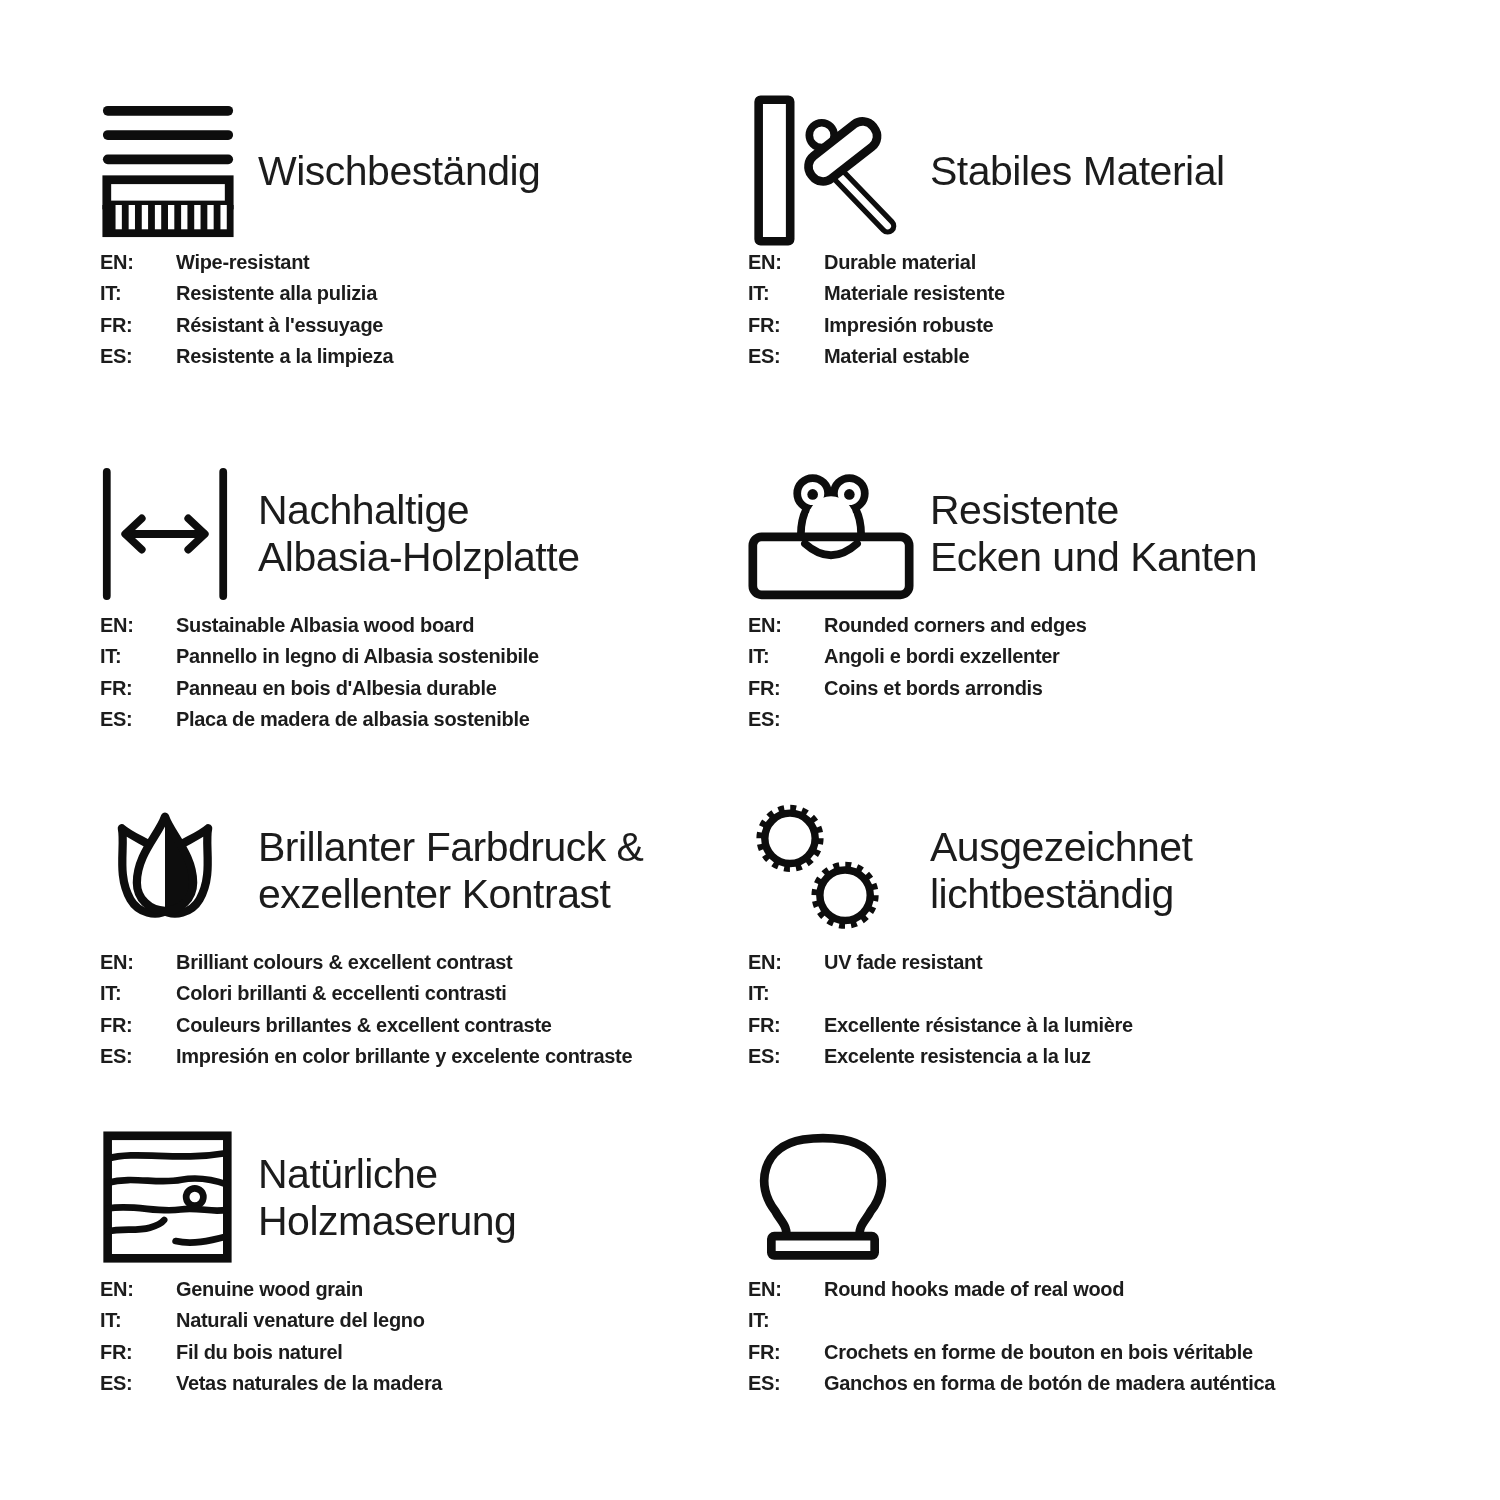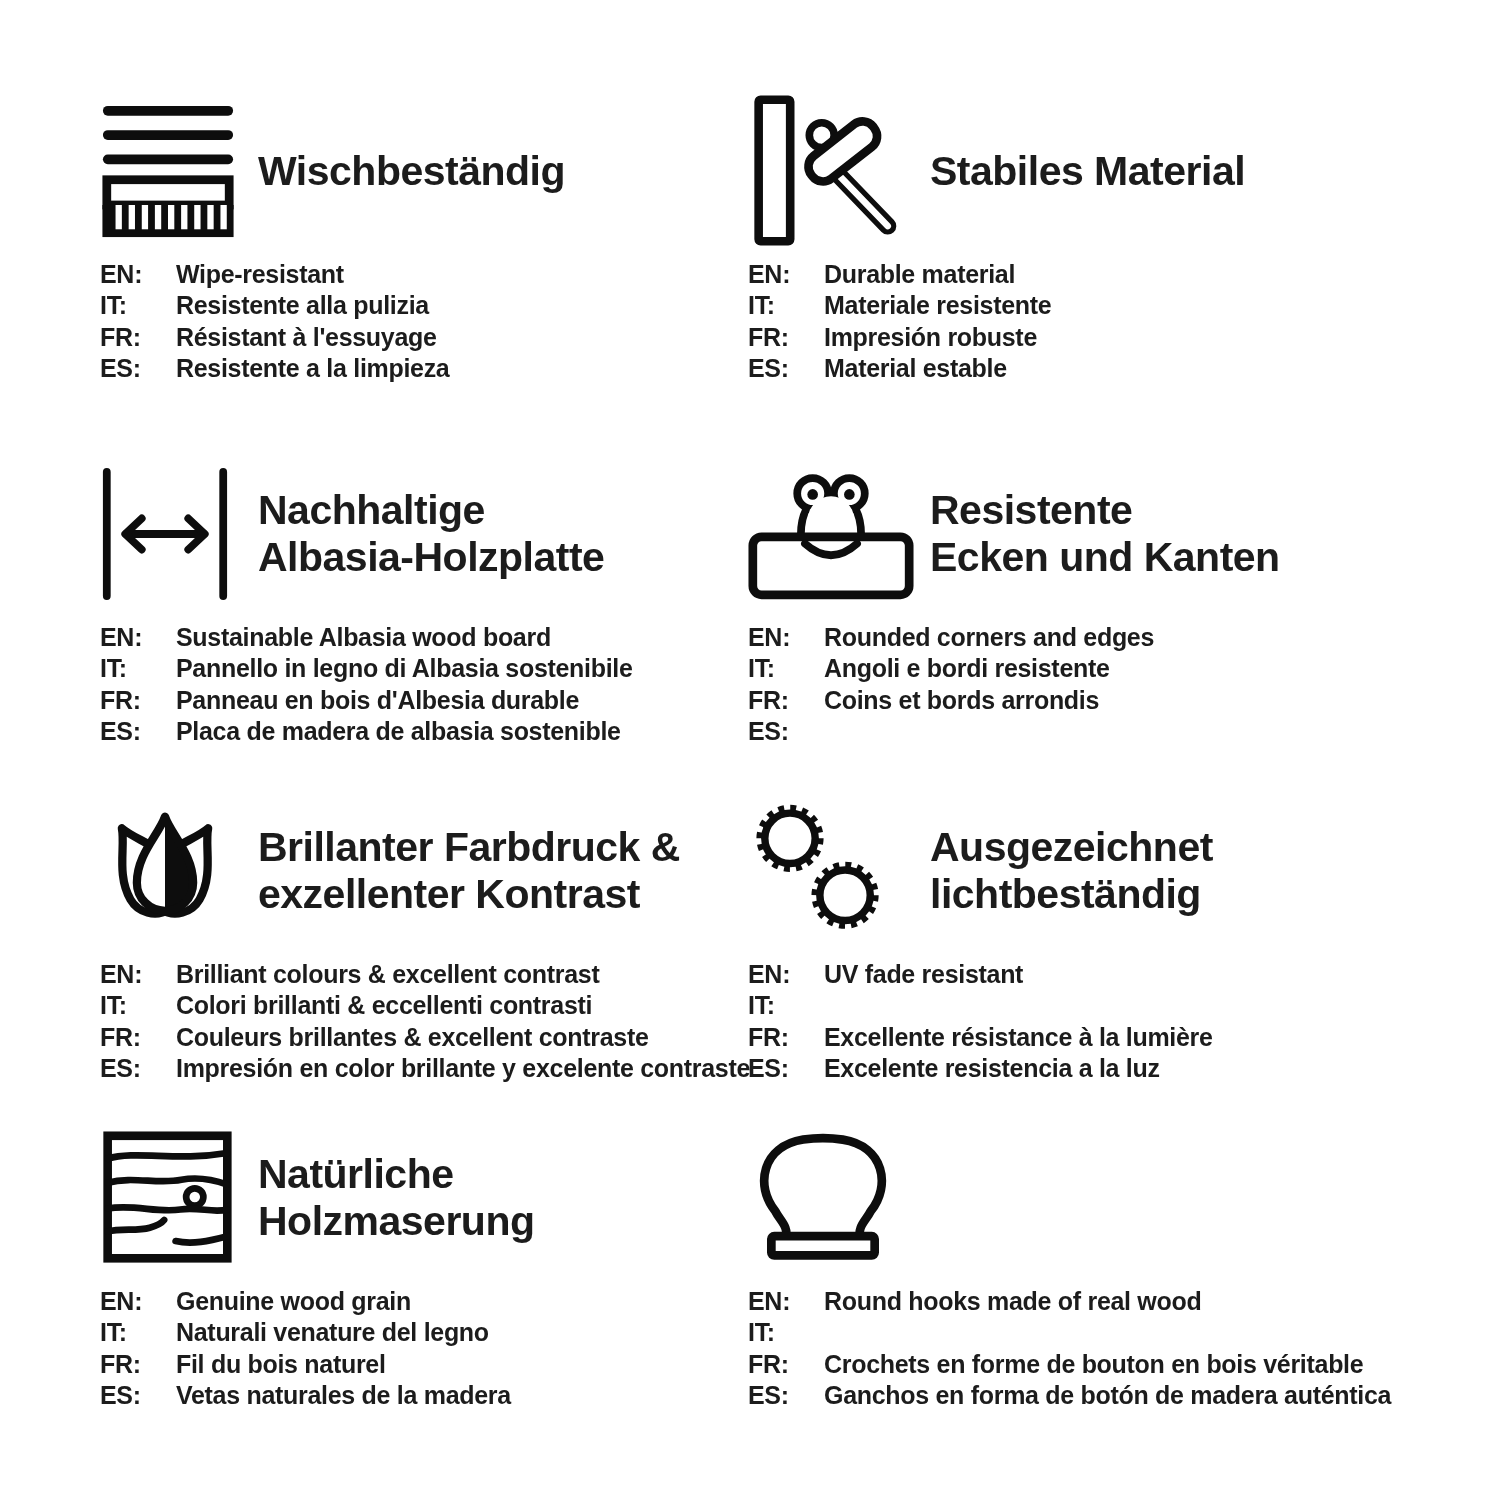--- a/index.html
+++ b/index.html
@@ -12,24 +12,24 @@
     position:absolute;left:100px;top:95px;
     display:grid;
     grid-template-columns:648px 652px;
     grid-template-rows:363px 337px 327px auto;
   }
   .feature{overflow:visible}
   .head{display:flex;align-items:center;height:152px}
   .icon-cell{flex:0 0 158px;display:flex;align-items:center}
   .c2 .icon-cell{flex:0 0 182px}
   .title{
-    margin:0;font-weight:700;font-size:41px;line-height:47px;
+    margin:0;font-weight:400;font-size:41px;line-height:47px;
     letter-spacing:-0.5px;white-space:pre-line;color:#1c1c1c;
   }
-  .langs{margin-top:12px;font-size:25px;font-weight:700;letter-spacing:-0.3px}
+  .langs{font-size:20px;font-weight:700;letter-spacing:-0.3px}
   .lrow{display:flex;line-height:31.4px;white-space:nowrap}
   .llabel{flex:0 0 76px}
   svg{display:block}
   .st{stroke:#0d0d0d;fill:none}
   .stw{stroke:#0d0d0d;fill:#ffffff}
   .fb{fill:#0d0d0d}
   .fw{fill:#ffffff}
 </style>
 </head>
 <body>
@@ -162,21 +162,21 @@
       <h2 class="title">Resistente
 Ecken und Kanten</h2>
     </div>
     <div class="langs">
       <div class="lrow">
           <span class="llabel">EN:</span>
           <span class="ltext">Rounded corners and edges</span>
         </div>
       <div class="lrow">
           <span class="llabel">IT:</span>
-          <span class="ltext">Angoli e bordi resistente</span>
+          <span class="ltext">Angoli e bordi exzellenter</span>
         </div>
       <div class="lrow">
           <span class="llabel">FR:</span>
           <span class="ltext">Coins et bords arrondis</span>
         </div>
       <div class="lrow">
           <span class="llabel">ES:</span>
         </div>
     </div>
   </section>

